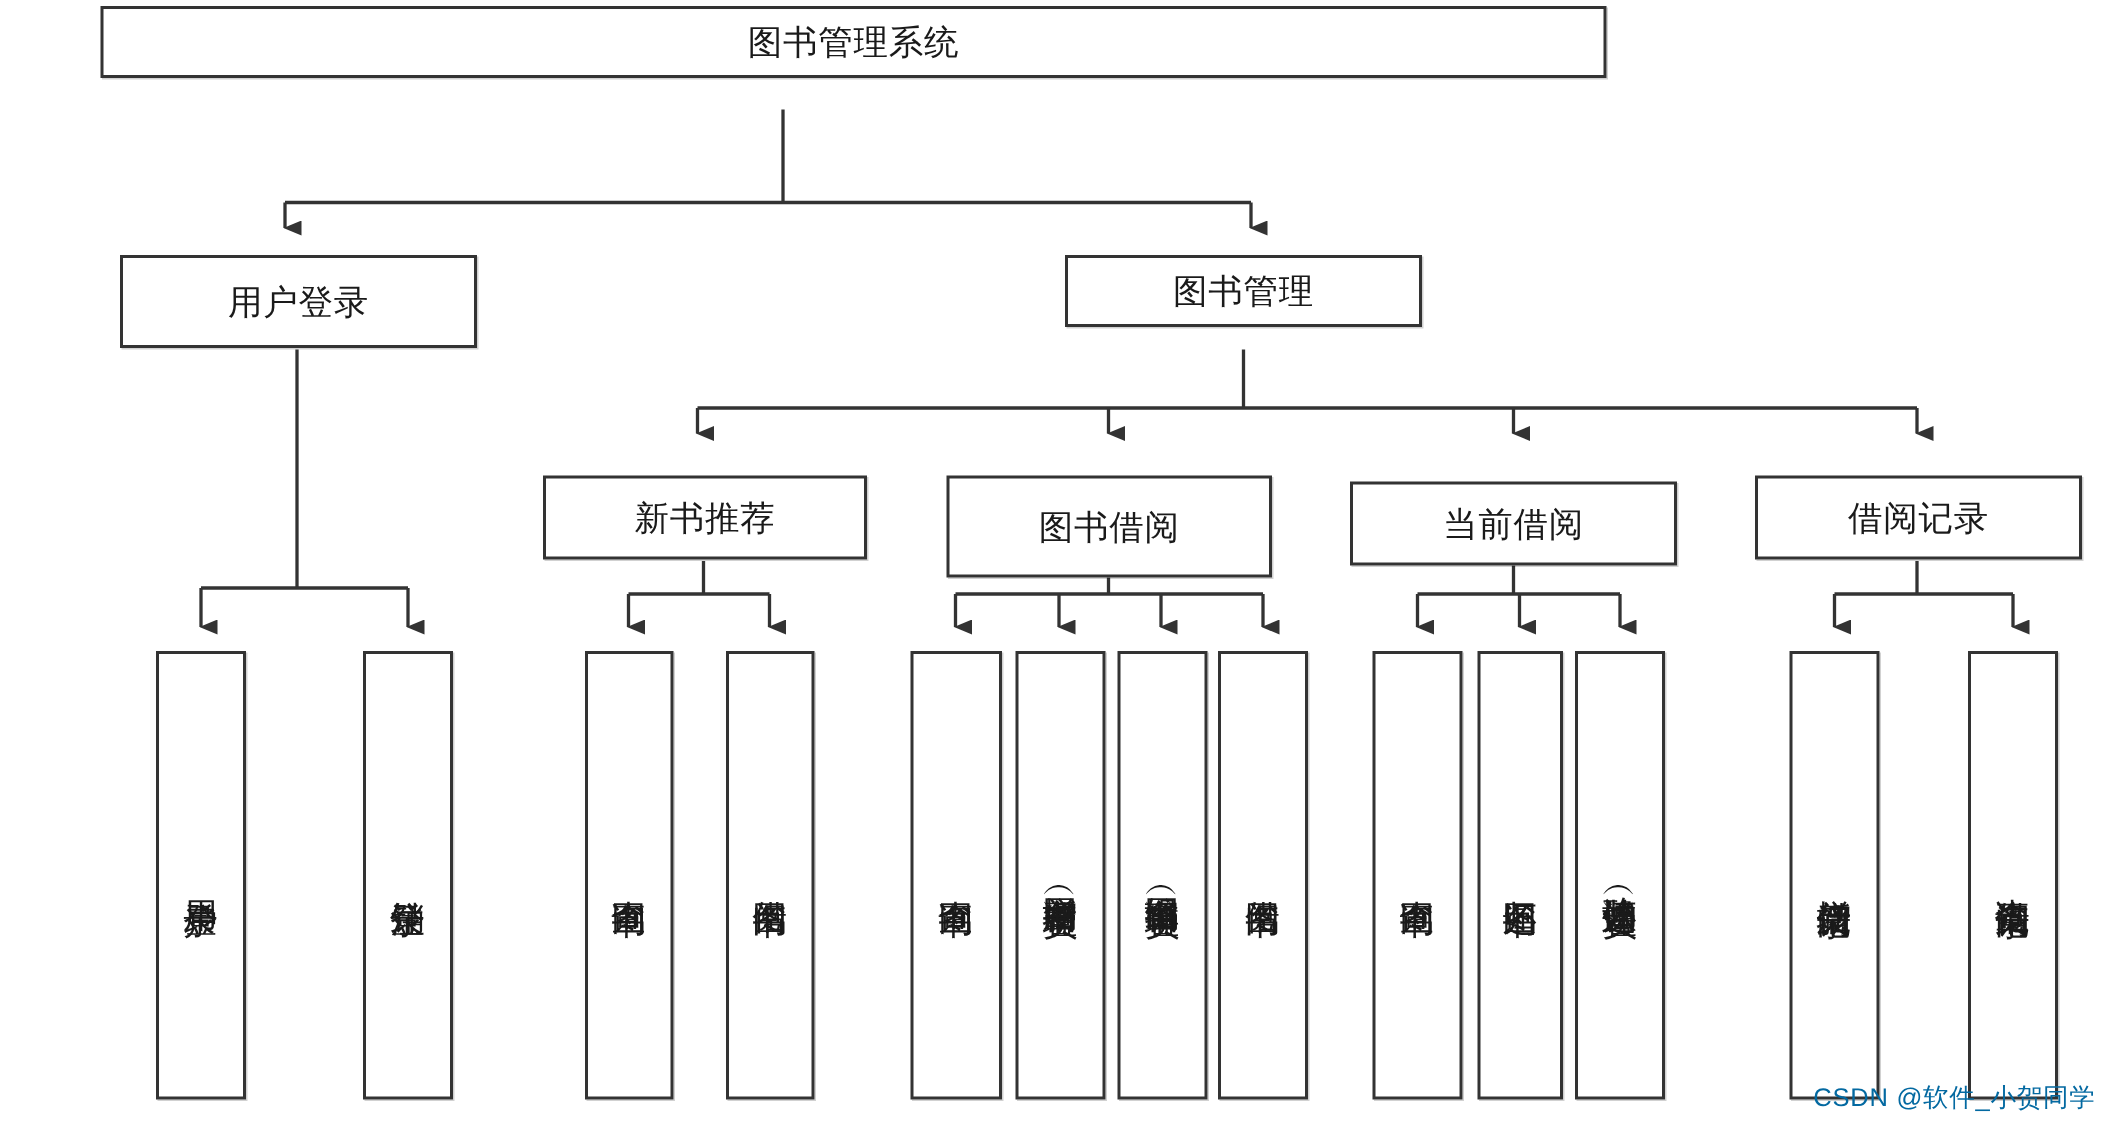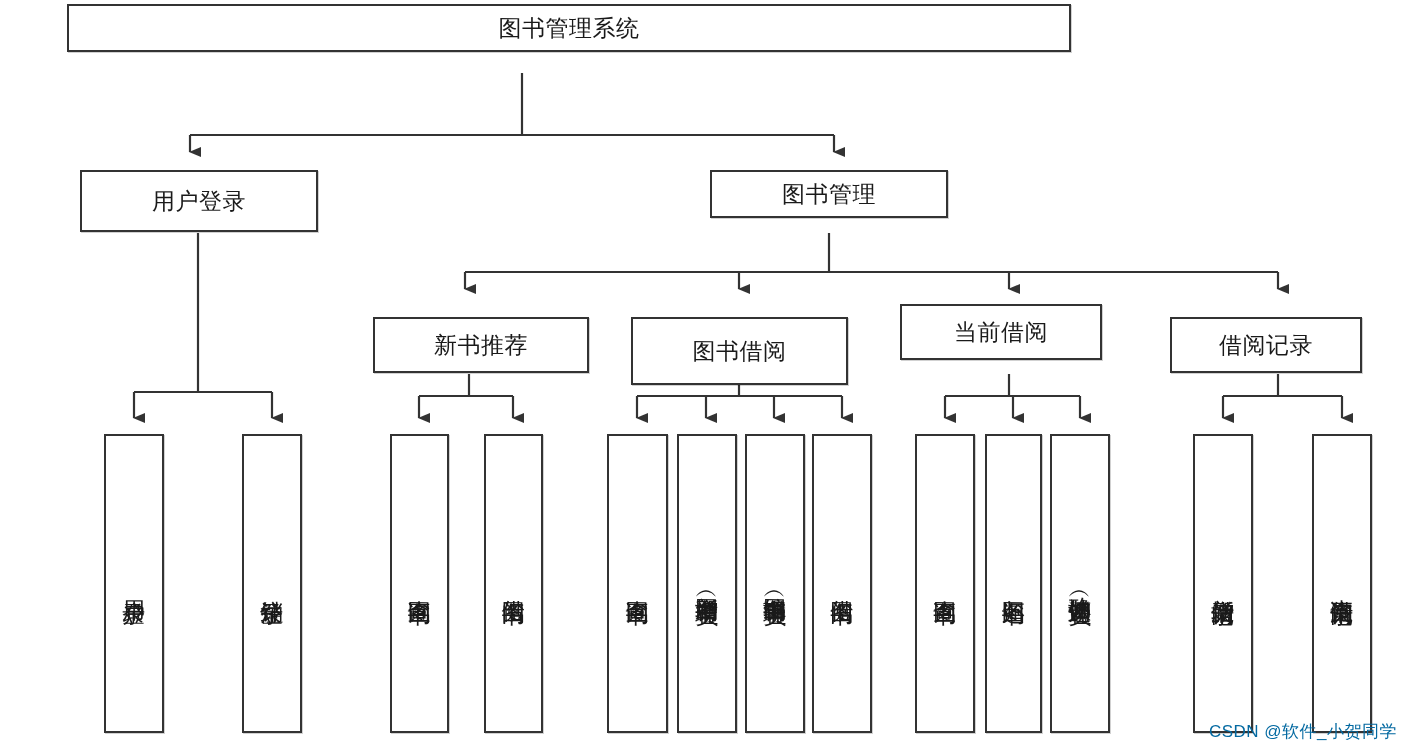--- a/index.html
+++ b/index.html
@@ -132,30 +132,30 @@
     <span>图书管理系统</span>
   </div>
 
   <div class="node h" style="left:80px; top:170px; width:238px; height:62px;">
     <span>用户登录</span>
   </div>
   <div class="node h" style="left:710px; top:170px; width:238px; height:48px;">
     <span>图书管理</span>
   </div>
 
-  <div class="node h" style="left:362px; top:317px; width:216px; height:56px;margin-left:11px;">
+  <div class="node h" style="left:362px; top:317px; width:216px; height:56px;">
     <span>新书推荐</span>
   </div>
   <div class="node h" style="left:631px; top:317px; width:217px; height:68px;">
     <span>图书借阅</span>
   </div>
-  <div class="node h" style="left:900px; top:304px; width:202px; height:56px;">
+  <div class="node h" style="left:900px; top:321px; width:218px; height:56px;">
     <span>当前借阅</span>
   </div>
-  <div class="node h" style="left:1170px; top:317px; width:192px; height:56px;">
+  <div class="node h" style="left:1170px; top:317px; width:218px; height:56px;">
     <span>借阅记录</span>
   </div>
 
   <div class="node v" style="left:104px; top:434px; width:60px; height:299px;">
     <span class="vtext">用户登录</span>
   </div>
   <div class="node v" style="left:242px; top:434px; width:60px; height:299px;">
     <span class="vtext">注销登录</span>
   </div>
 

